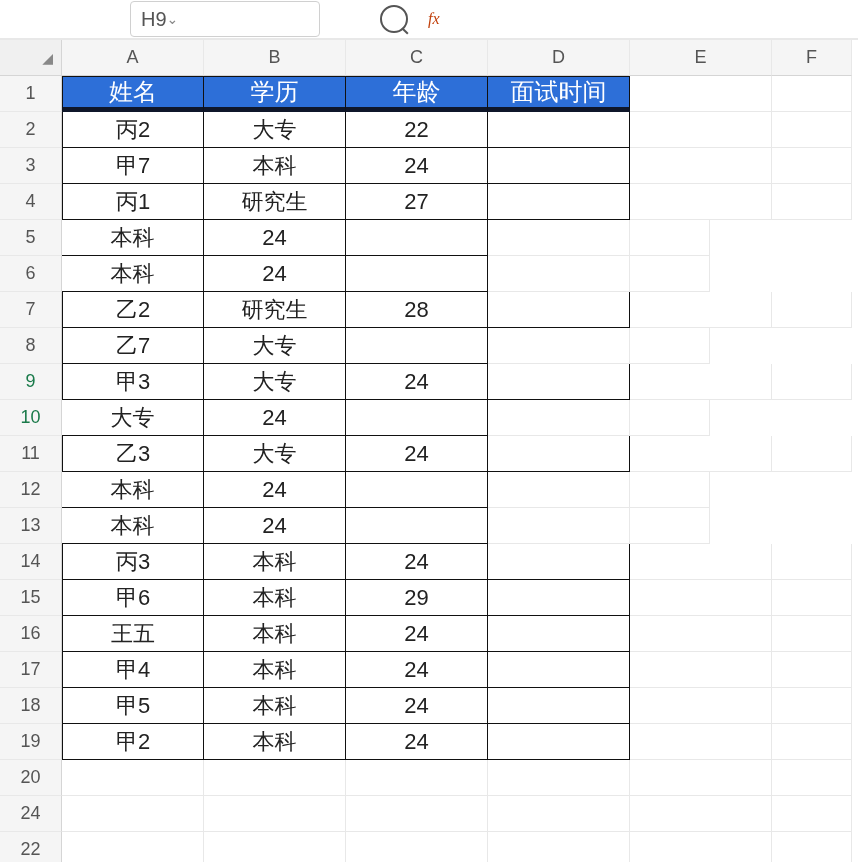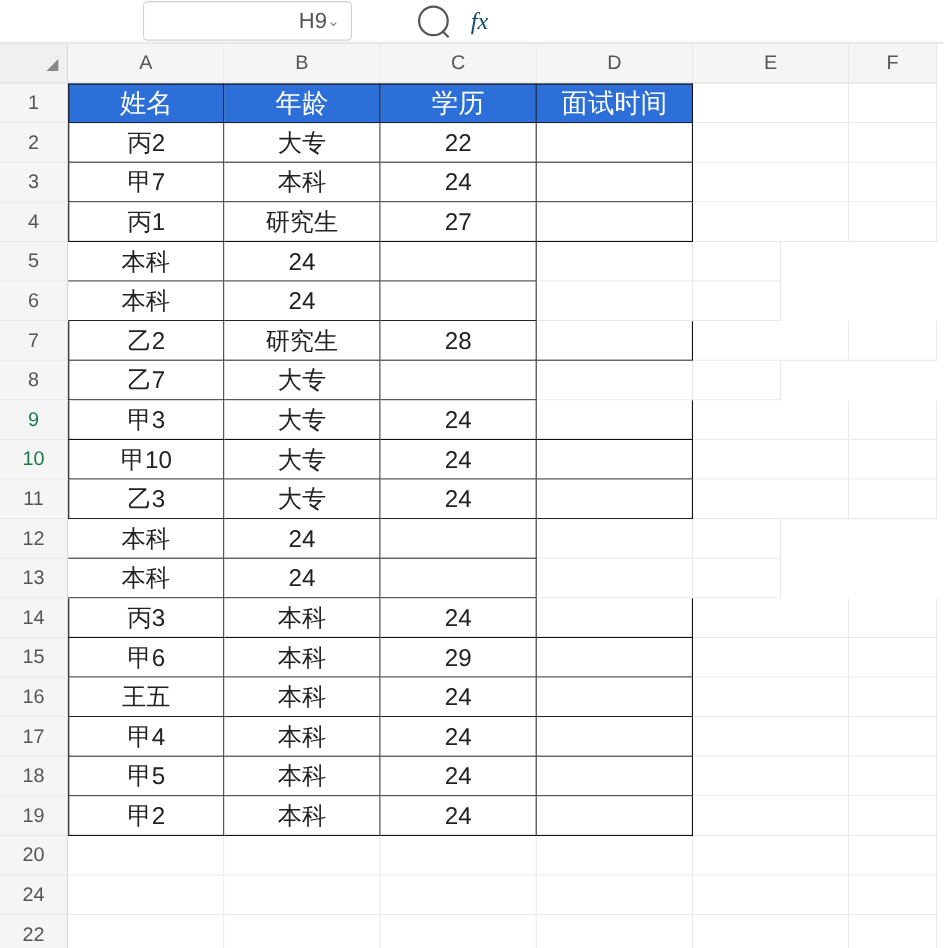--- a/index.html
+++ b/index.html
@@ -26,21 +26,21 @@
       width: 190px;
       height: 36px;
       border: 1px solid #d0d0d0;
       border-radius: 4px;
       background: #fff;
       display: flex;
       align-items: center;
       padding: 0 10px;
       font-size: 20px;
       color: #555;
-      justify-content: flex-end;
+      justify-content: flex-start;
       margin-left: 110px;
     }
     .name-box .chevron {
       color: #888;
       font-size: 14px;
     }
     .fx-area {
       display: flex;
       align-items: center;
       gap: 20px;
@@ -63,22 +63,22 @@
       position: absolute;
       width: 8px;
       height: 2px;
       background: #555;
       bottom: -1px;
       right: -3px;
       transform: rotate(45deg);
     }
     .fx-label {
       font-style: italic;
-      font-size: 22px;
-      color: #0c4a6e;
+      font-size: 16px;
+      color: #c2410c;
       font-family: "Times New Roman", serif;
     }
     .sheet {
       display: flex;
     }
     .row-headers {
       display: flex;
       flex-direction: column;
     }
     .corner {
@@ -145,21 +145,21 @@
       justify-content: center;
       font-size: 22px;
       color: #222;
       background: #fff;
     }
     .hdr-cell {
       background: #2d6fd8;
       color: #fff;
       font-size: 24px;
       border-right: 1px solid #111;
-      border-bottom: 1px solid #0f172a;
+      border-bottom: 5px solid #0f172a;
       border-top: 1px solid #111;
     }
     .bordered {
       border-right: 1px solid #111;
       border-bottom: 1px solid #111;
     }
     .bordered-left {
       border-left: 1px solid #111;
     }
     .w-a { width: 142px; }
@@ -216,22 +216,22 @@
       <div class="col-header w-a">A</div>
       <div class="col-header w-b">B</div>
       <div class="col-header w-c">C</div>
       <div class="col-header w-d">D</div>
       <div class="col-header w-e">E</div>
       <div class="col-header w-f">F</div>
     </div>
     <div class="data-rows" id="data-rows">
         <div class="data-row">
           <div class="cell hdr-cell w-a bordered-left">姓名</div>
+          <div class="cell hdr-cell w-b">学历</div>
           <div class="cell hdr-cell w-c">年龄</div>
-          <div class="cell hdr-cell w-b">学历</div>
           <div class="cell hdr-cell w-d">面试时间</div>
           <div class="cell w-e"></div>
           <div class="cell w-f"></div>
         </div>
         <div class="data-row">
           <div class="cell bordered w-a bordered-left">丙2</div>
           <div class="cell bordered w-b">大专</div>
           <div class="cell bordered w-c">22</div>
           <div class="cell bordered w-d"></div>
           <div class="cell w-e"></div>
@@ -284,21 +284,20 @@
         </div>
         <div class="data-row">
           <div class="cell bordered w-a bordered-left">甲3</div>
           <div class="cell bordered w-b">大专</div>
           <div class="cell bordered w-c">24</div>
           <div class="cell bordered w-d"></div>
           <div class="cell w-e"></div>
           <div class="cell w-f"></div>
         </div>
         <div class="data-row">
-          <div class="cell bordered w-a bordered-left">甲10</div>
           <div class="cell bordered w-b">大专</div>
           <div class="cell bordered w-c">24</div>
           <div class="cell bordered w-d"></div>
           <div class="cell w-e"></div>
           <div class="cell w-f"></div>
         </div>
         <div class="data-row">
           <div class="cell bordered w-a bordered-left">乙3</div>
           <div class="cell bordered w-b">大专</div>
           <div class="cell bordered w-c">24</div>

